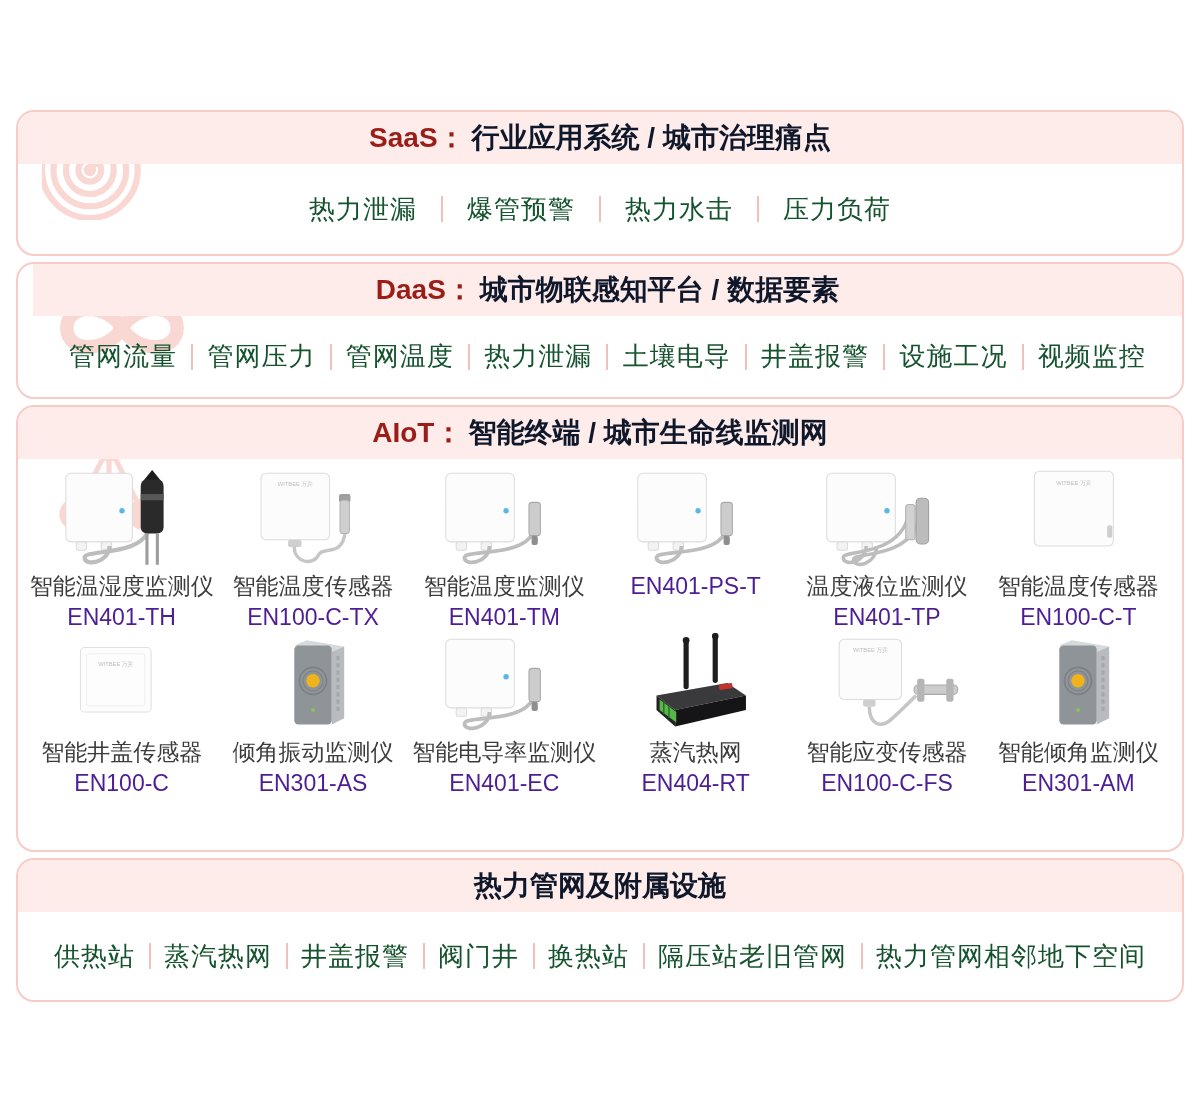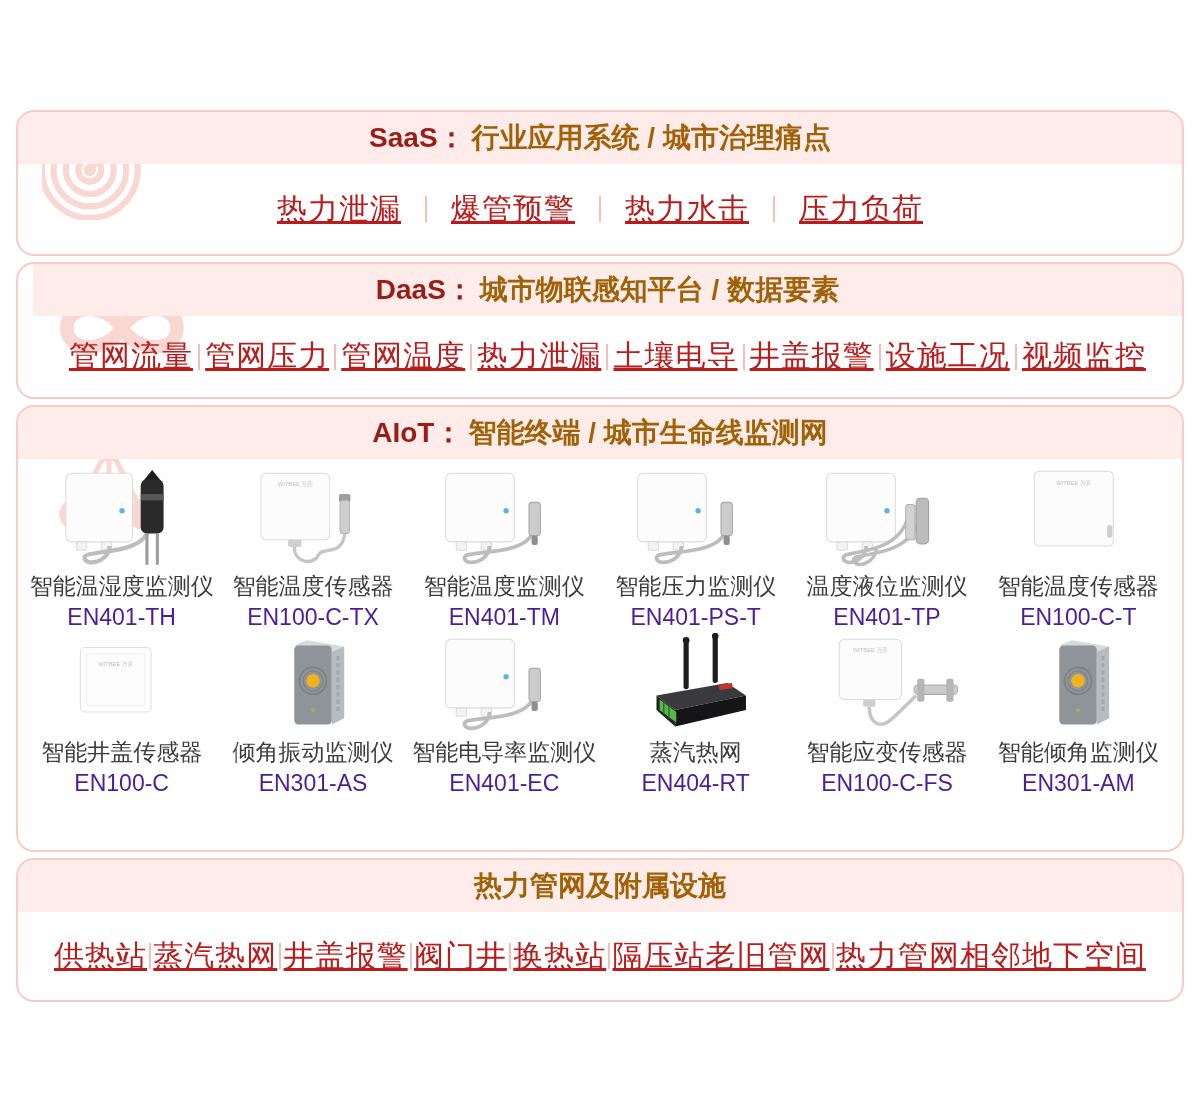--- a/index.html
+++ b/index.html
@@ -3,24 +3,24 @@
 <meta charset="utf-8">
 <style>
   html,body{margin:0;padding:0;background:#fff;}
   #stage{position:relative;width:1196px;height:1109px;background:#fff;
          font-family:"Liberation Sans","DejaVu Sans",sans-serif;overflow:hidden;}
   .box{position:absolute;left:16px;width:1168px;box-sizing:border-box;
        border:2px solid #f8cbc6;border-radius:18px;background:#fff;overflow:hidden;}
   .band{position:relative;z-index:2;height:52px;background:#fdecea;display:flex;
         align-items:center;justify-content:center;font-weight:bold;font-size:28px;gap:6px;}
   .prefix{color:#9b1d18;}
-  .tmain{color:#a16207;}
+  .tmain{color:#0f172a;}
   .wm{position:absolute;z-index:1;opacity:.55;pointer-events:none;}
   .items{position:relative;z-index:2;display:flex;align-items:center;
-         font-size:30px;color:#b91c1c;letter-spacing:1px;text-decoration:underline;}
+         font-size:26px;color:#14532d;letter-spacing:1px;}
   .items .sep{width:2px;height:26px;background:#f2c0ba;flex:0 0 auto;}
   .items.center{justify-content:center;}
   .items.center .item{padding:0 24px;}
   .items.spread{justify-content:space-between;padding:0 36px;}
   #saas  .items{height:90px;}
   #daas  .items{height:81px;}
   #pipes .items{height:88px;}
   .products{position:relative;z-index:2;display:grid;grid-template-columns:repeat(6,1fr);
             padding:8px 8px 0 8px;}
   .product{text-align:center;}
@@ -162,21 +162,20 @@
     <rect x="14" y="6" width="66" height="66" rx="5" fill="#fcfcfc" stroke="#dcdcdc"></rect>
     <circle cx="72" cy="42" r="2.6" fill="#58b6e8"></circle>
               <rect x="24" y="72" width="10" height="8" rx="2" fill="#f3f3f3" stroke="#dcdcdc"></rect>
               <rect x="48" y="72" width="10" height="8" rx="2" fill="#f3f3f3" stroke="#dcdcdc"></rect>
     <path d="M56 76 C56 92 32 96 32 87 C32 79 90 87 98 62" stroke="#bdbdbd" stroke-width="3.6" fill="none"></path>
     <path d="M98 62 C104 48 100 40 99 36" stroke="#bdbdbd" stroke-width="3.6" fill="none"></path>
     <rect x="94" y="34" width="11" height="32" rx="3" fill="#cccccc" stroke="#a9a9a9"></rect>
     <rect x="96.5" y="66" width="6" height="9" rx="2" fill="#8f8f8f"></rect>
             </svg>
           </div>
-          <div class="pname">智能压力监测仪</div>
           <div class="pmodel">EN401-PS-T</div>
         </div>
         <div class="product">
           <div class="device">
             <svg width="152" height="104" viewBox="0 0 140 100">
     <rect x="12" y="6" width="66" height="66" rx="5" fill="#fcfcfc" stroke="#dcdcdc"></rect>
     <circle cx="70" cy="42" r="2.6" fill="#58b6e8"></circle>
               <rect x="22" y="72" width="10" height="8" rx="2" fill="#f3f3f3" stroke="#dcdcdc"></rect>
               <rect x="46" y="72" width="10" height="8" rx="2" fill="#f3f3f3" stroke="#dcdcdc"></rect>
     <path d="M50 76 C50 92 28 96 28 87 C28 79 86 88 92 40" stroke="#bdbdbd" stroke-width="3.4" fill="none"></path>

